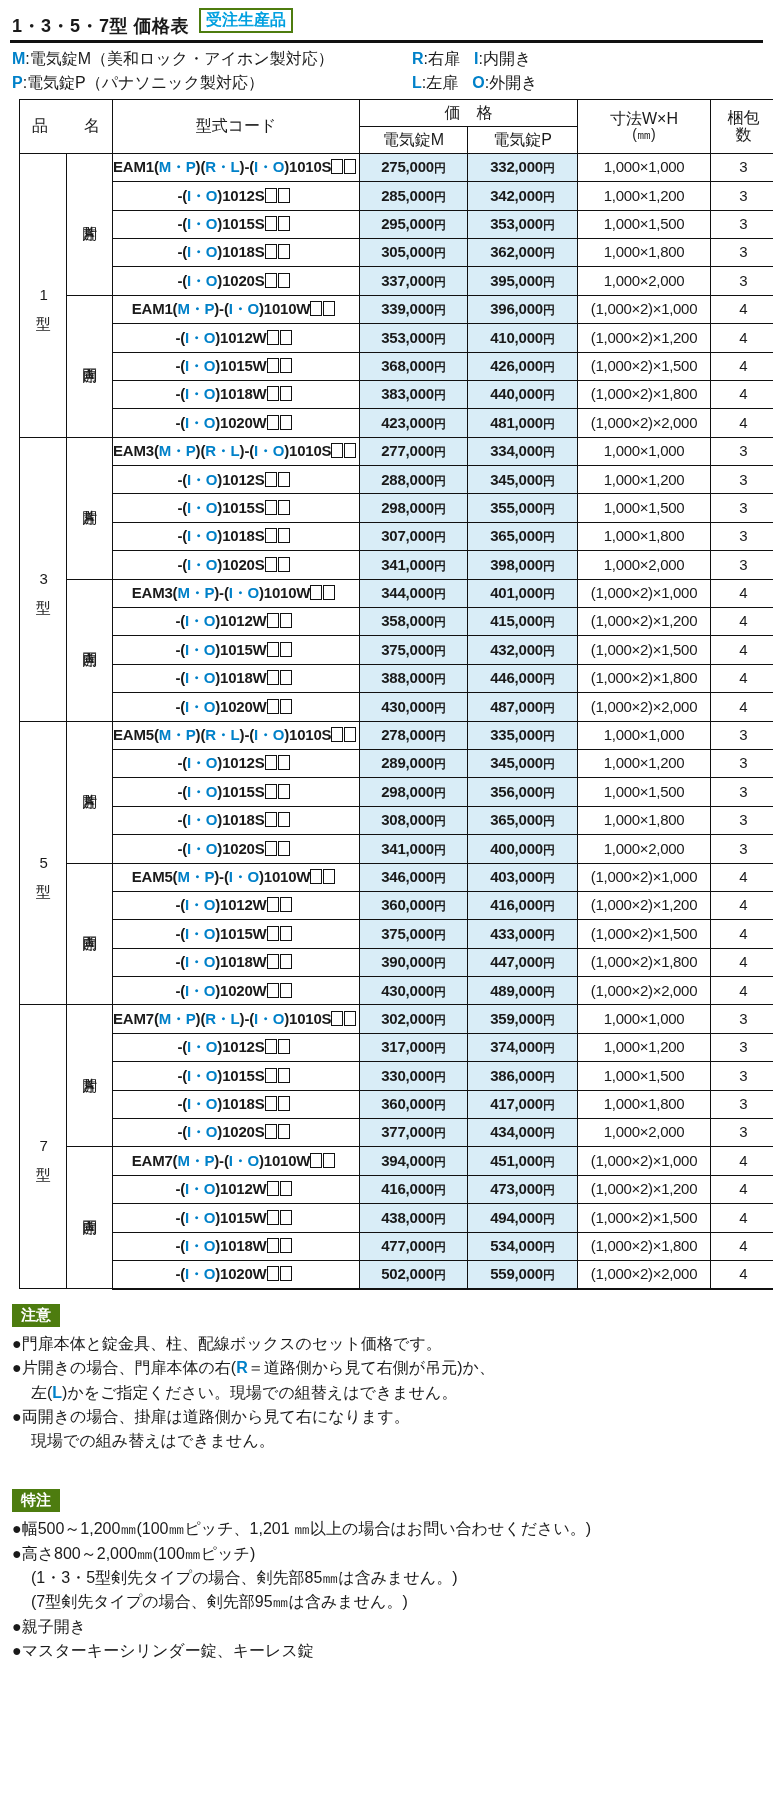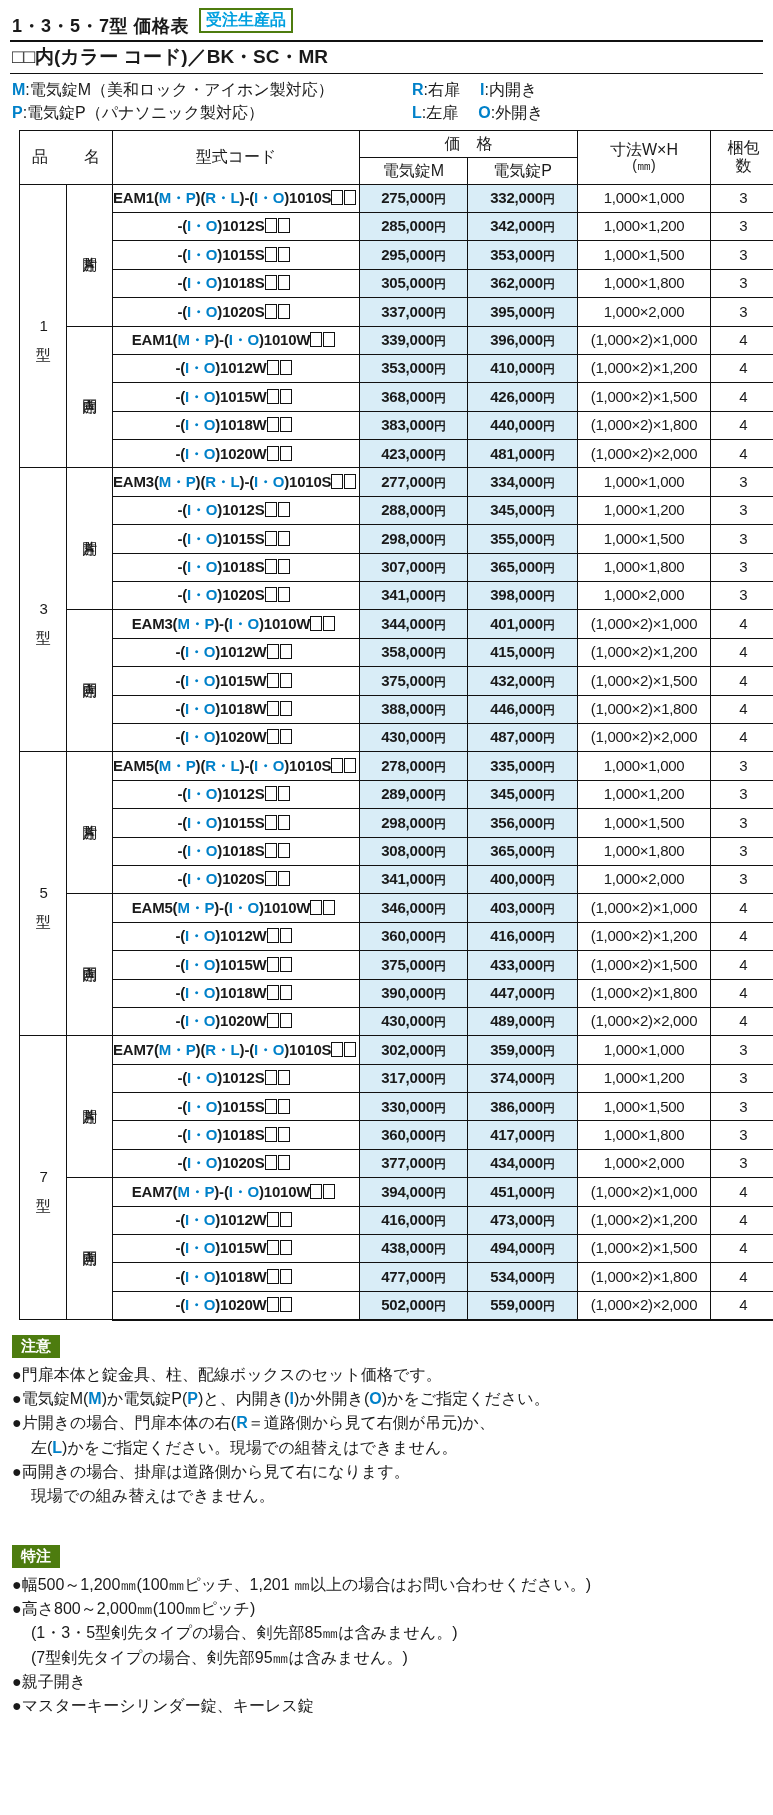--- a/index.html
+++ b/index.html
@@ -18,21 +18,21 @@
     border:2px solid #4d7c0f;color:#00a0e0;font-size:16px;font-weight:bold;
     padding:1px 5px 2px 5px;line-height:1.15;margin-bottom:2px;white-space:nowrap;
   }
   .rule-thick{border-top:2.5px solid #111;margin:1px 2px 0 2px;}
   .rule-thin{border-top:1.5px solid #111;margin:0 2px;}
   .colorcode{font-size:19px;font-weight:bold;padding:4px 4px 4px 4px;line-height:1.2;}
 
   .legend{display:flex;padding:4px 4px 5px 4px;gap:0;align-items:flex-end;}
   .legend-left{width:400px;font-size:16px;line-height:1.45;}
   .legend-right{font-size:16px;line-height:1.45;}
-  .legend-right .lrow{display:flex;gap:20px;}
+  .legend-right .lrow{display:flex;gap:14px;}
   .legend-right .lcell{white-space:nowrap;}
   .bl{color:#0081c9;font-weight:bold;}
 
   
   table.price{border-collapse:collapse;width:757px;table-layout:fixed;margin:0 11px;padding-left:36px;}
   table.price th,table.price td{
     border:1px solid #111;padding:0;text-align:center;vertical-align:middle;
     font-size:15px;line-height:1.1;
   }
   table.price th{font-weight:normal;font-size:16px;}
@@ -76,21 +76,20 @@
 </head>
 <body>
 
 <div class="page">
 
   <div class="title-row">
     <div class="title">1・3・5・7型 価格表</div>
     <div class="badge-order">受注生産品</div>
   </div>
   <div class="rule-thick"></div>
-  <div class="colorcode">□□内(カラー コード)／BK・SC・MR</div>
   <div class="rule-thin"></div>
 
   <div class="legend">
     <div class="legend-left">
       <div><span class="bl">M</span><span>:電気錠M（美和ロック・アイホン製対応）</span></div>
       <div><span class="bl">P</span><span>:電気錠P（パナソニック製対応）</span></div>
     </div>
     <div class="legend-right">
       <div class="lrow">
         <span class="lcell"><span class="bl">R</span><span>:右扉</span></span>
@@ -425,21 +424,20 @@
           <td class="dim tbl-bot">(1,000×2)×2,000</td>
           <td class="pack tbl-bot">4</td>
         </tr>
       </tbody>
   </table>
 
   <div class="notes">
     <div class="sec-badge">注意</div>
     <div class="note-list" id="caution-lines">
         <div class="note-line"><span>●</span><span>門扉本体と錠金具、柱、配線ボックスのセット価格です。</span></div>
-        <div class="note-line"><span>●</span><span>電気錠M(</span><span class="bl">M</span><span>)か電気錠P(</span><span class="bl">P</span><span>)と、内開き(</span><span class="bl">I</span><span>)か外開き(</span><span class="bl">O</span><span>)かをご指定ください。</span></div>
         <div class="note-line"><span>●</span><span>片開きの場合、門扉本体の右(</span><span class="bl">R</span><span>＝道路側から見て右側が吊元)か、</span></div>
         <div class="note-line indent"><span>左(</span><span class="bl">L</span><span>)かをご指定ください。現場での組替えはできません。</span></div>
         <div class="note-line"><span>●</span><span>両開きの場合、掛扉は道路側から見て右になります。</span></div>
         <div class="note-line indent"><span>現場での組み替えはできません。</span></div>
       </div>
   </div>
 
   <div class="spacer"></div>
 
   <div class="notes">

